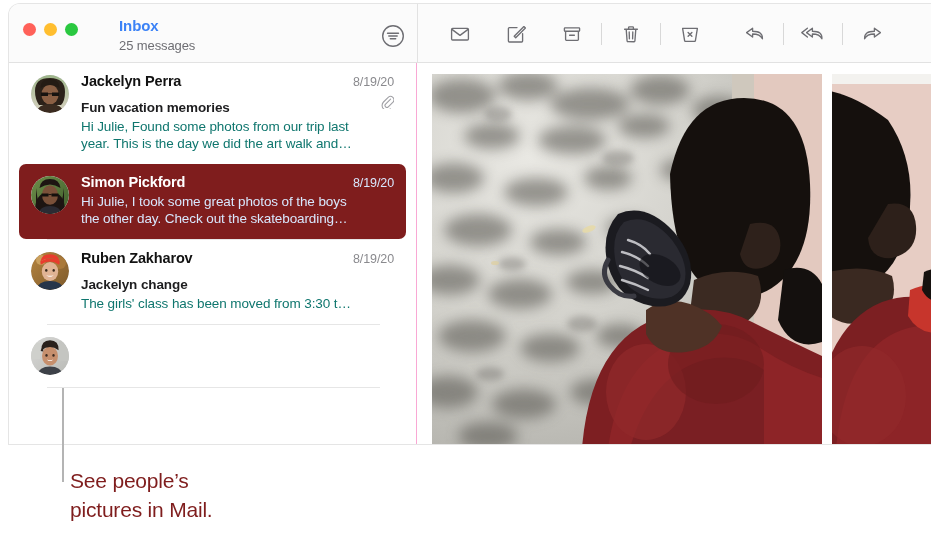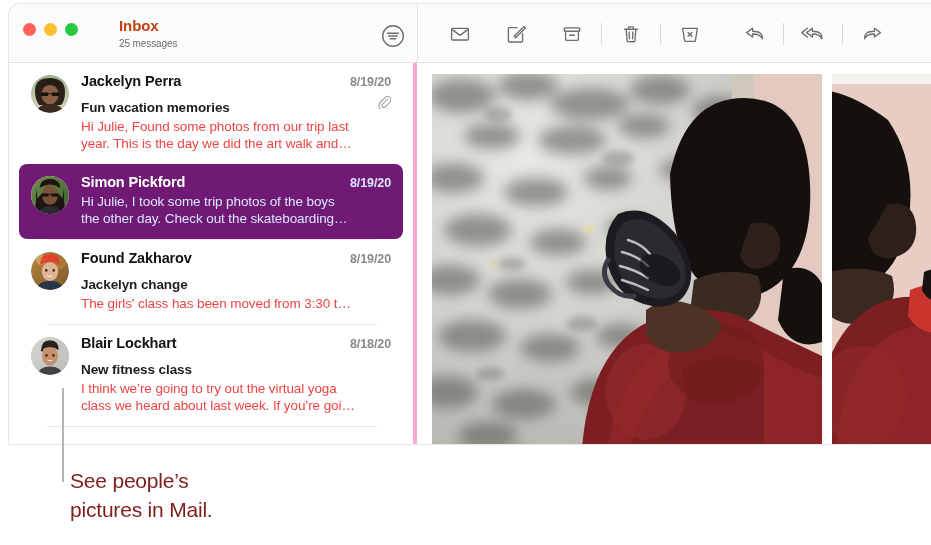--- a/index.html
+++ b/index.html
@@ -55,28 +55,28 @@
   .tl.red    { background: #ff6159; }
   .tl.yellow { background: #ffbe2f; }
   .tl.green  { background: #2ac840; }
 
   .mailbox-title {
     position: absolute;
     left: 110px;
     top: 13px;
     font-size: 15px;
     font-weight: bold;
-    color: #c2410c;
+    color: #3b82f6;
     letter-spacing: -0.1px;
   }
   .mailbox-count {
     position: absolute;
     left: 110px;
     top: 34px;
-    font-size: 10px;
+    font-size: 13px;
     color: #6e6e73;
     letter-spacing: -0.1px;
   }
 
   .sort-button {
     position: absolute;
     left: 371px;
     top: 19px;
     width: 26px;
     height: 26px;
@@ -119,33 +119,34 @@
   .tb-spacer-md { width: 20px; }
 
   
   .message-list {
     position: absolute;
     left: 0;
     top: 59px;
     width: 408px;
     bottom: 0;
     background: #ffffff;
-    border-right: 4px solid #f9a8d4;
+    border-right: 1px solid #f9a8d4;
     box-sizing: border-box;
     overflow: hidden;
   }
   .msg-row {
     position: relative;
     margin: 0 10px;
     padding: 10px 12px 12px 12px;
     border-radius: 8px;
     box-sizing: border-box;
   }
   .msg-row.selected {
-    background: #701a75;
+    background: #7f1d1d;
+    border-radius: 7px;
   }
   .msg-sep {
     height: 1px;
     background: #e6e6e6;
     margin: 0 36px 0 38px;
   }
   .msg-inner {
     display: flex;
     align-items: flex-start;
   }
@@ -176,21 +177,20 @@
     color: #121212;
     letter-spacing: -0.15px;
     white-space: nowrap;
   }
   .msg-date {
     font-size: 12.5px;
     color: #8a8a8e;
     letter-spacing: -0.1px;
     white-space: nowrap;
     margin-left: 0;
-    font-weight: bold;
   }
   .msg-line2 {
     display: flex;
     align-items: center;
     justify-content: space-between;
     margin-top: 3px;
   }
   .msg-subject {
     font-size: 13.5px;
     color: #1d1d1f;
@@ -199,21 +199,21 @@
     white-space: nowrap;
     overflow: hidden;
     text-overflow: ellipsis;
     margin-top: 8px;
   }
   .clip-icon { flex: 0 0 auto; margin-left: 8px; }
   .msg-preview {
     margin-top: 3px;
     font-size: 13.5px;
     line-height: 17px;
-    color: #ef4444;
+    color: #0f766e;
     letter-spacing: -0.1px;
     white-space: pre-line;
   }
 
   .msg-row.selected .msg-sender,
   .msg-row.selected .msg-subject { color: #ffffff; }
   .msg-row.selected .msg-date,
   .msg-row.selected .msg-preview { color: #d8e7fd; }
 
   
@@ -435,21 +435,21 @@
               <rect x="17.4" y="18.1" width="3.2" height="0.9" fill="#14100d"></rect>
               <path d="M7 38 q2 -8 12 -8 q10 0 12 8 Z" fill="#2b2b33"></path>
             </g>
           </svg>
         </div>
         <div class="msg-body">
           <div class="msg-line1">
             <span class="msg-sender">Simon Pickford</span>
             <span class="msg-date">8/19/20</span>
           </div>
-          <div class="msg-preview">Hi Julie, I took some trip photos of the boys
+          <div class="msg-preview">Hi Julie, I took some great photos of the boys
 the other day. Check out the skateboarding…</div>
         </div>
       </div>
     </div>
 
     <div class="msg-sep"></div>
 
     <div class="msg-row">
       <div class="msg-inner">
         <div class="avatar">
@@ -472,21 +472,21 @@
               <path d="M9.4 9.6 q9.6 -7 19.2 0 q-1 -7.4 -9.6 -7.4 q-8.6 0 -9.6 7.4 Z" fill="#e83c2e"></path>
               <ellipse cx="15.3" cy="18.4" rx="1.2" ry="1.4" fill="#3a2a1e"></ellipse>
               <ellipse cx="22.7" cy="18.4" rx="1.2" ry="1.4" fill="#3a2a1e"></ellipse>
               <path d="M15.2 23.2 q3.8 3.2 7.6 0 q-3.8 1.2 -7.6 0 Z" fill="#ffffff"></path>
               <path d="M5 38 q2 -9 14 -9 q12 0 14 9 Z" fill="#27364a"></path>
             </g>
           </svg>
         </div>
         <div class="msg-body">
           <div class="msg-line1">
-            <span class="msg-sender">Found Zakharov</span>
+            <span class="msg-sender">Ruben Zakharov</span>
             <span class="msg-date">8/19/20</span>
           </div>
           <div class="msg-line2">
             <span class="msg-subject">Jackelyn change</span>
           </div>
           <div class="msg-preview">The girls' class has been moved from 3:30 t…</div>
         </div>
       </div>
     </div>
 
@@ -511,31 +511,20 @@
               <rect x="28" y="4" width="10" height="20" fill="#c4c5c1"></rect>
               <ellipse cx="19" cy="19" rx="8" ry="9.4" fill="#c68f6d"></ellipse>
               <path d="M10.4 13.2 q8.6 -6.4 17.2 0 q0.4 -10 -8.6 -10 q-9 0 -8.6 10 Z" fill="#2a211c"></path>
               <path d="M9.6 14 q1.2 -3.4 3 -4.4 q-0.6 3 -0.4 5 Z" fill="#2a211c"></path>
               <ellipse cx="15.5" cy="18.4" rx="1.2" ry="1.3" fill="#3a2a20"></ellipse>
               <ellipse cx="22.5" cy="18.4" rx="1.2" ry="1.3" fill="#3a2a20"></ellipse>
               <path d="M15.6 22.6 q3.4 3 6.8 0 q-3.4 1.2 -6.8 0 Z" fill="#ffffff"></path>
               <path d="M6 38 q2 -8.5 13 -8.5 q11 0 13 8.5 Z" fill="#3d4148"></path>
             </g>
           </svg>
-        </div>
-        <div class="msg-body">
-          <div class="msg-line1">
-            <span class="msg-sender">Blair Lockhart</span>
-            <span class="msg-date">8/18/20</span>
-          </div>
-          <div class="msg-line2">
-            <span class="msg-subject">New fitness class</span>
-          </div>
-          <div class="msg-preview">I think we’re going to try out the virtual yoga
-class we heard about last week. If you’re goi…</div>
         </div>
       </div>
     </div>
 
     <div class="msg-sep"></div>
   </div>
 
   <div class="preview-pane">
     <div class="photo-strip">
 

